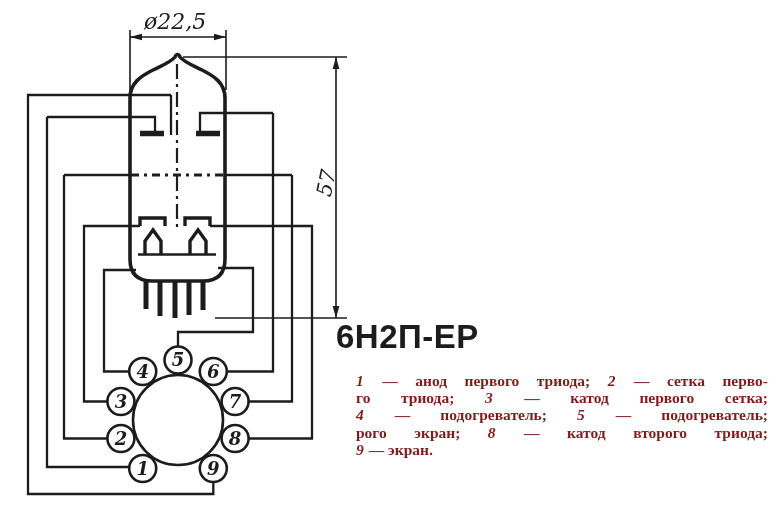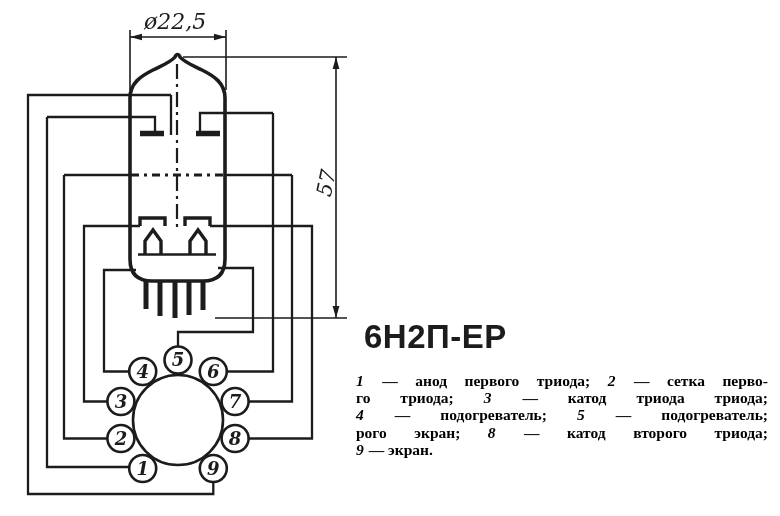--- a/index.html
+++ b/index.html
@@ -5,26 +5,26 @@
   html,body{margin:0;padding:0;background:#ffffff;}
   #page{position:relative;width:780px;height:516px;background:#ffffff;overflow:hidden;
         font-family:"Liberation Serif",serif;}
   #art{position:absolute;left:0;top:0;}
   .ink-line{stroke:#1c1c1c;fill:none;}
   .ink-fill{fill:#1c1c1c;stroke:none;}
   .dim-label{font-family:"DejaVu Serif",serif;font-style:italic;fill:#1c1c1c;}
   .pin-digit{font-family:"DejaVu Serif",serif;font-style:italic;font-weight:bold;
              font-size:18px;fill:#1c1c1c;text-anchor:middle;}
   .pin-circle{fill:#ffffff;stroke:#1c1c1c;stroke-width:2.6;}
-  #title{position:absolute;left:364px;top:318px;
+  #title{position:absolute;left:336px;top:318px;
          font-family:"Liberation Sans",sans-serif;font-weight:bold;
          font-size:33px;color:#1c1c1c;letter-spacing:.5px;white-space:nowrap;}
   #legend{position:absolute;left:356px;top:372px;width:412px;
           font-family:"Liberation Serif",serif;font-weight:bold;
-          font-size:15.5px;line-height:17.2px;color:#000000;}
+          font-size:15.5px;line-height:17.2px;color:#7f1d1d;}
   .legend-line{width:100%;}
   .jline{text-align:justify;text-align-last:justify;}
   .num{font-style:italic;padding-right:1px;}
 </style>
 </head>
 <body>
 
 <div id="page">
 
   <svg id="art" width="780" height="516" viewBox="0 0 780 516">
@@ -131,18 +131,18 @@
         <circle class="pin-circle" cx="213.3" cy="468.5" r="13.5"></circle>
         <text class="pin-digit" x="213.3" y="474.5">9</text>
       </g>
     </g>
   </svg>
 
   <div id="title">6Н2П-ЕР</div>
 
   <div id="legend">
       <div class="legend-line jline"><span class="num">1</span><span> — анод первого триода; </span><span class="num">2</span><span> — сетка перво-</span></div>
-      <div class="legend-line jline"><span>го триода; </span><span class="num">3</span><span> — катод триода триода;</span></div>
+      <div class="legend-line jline"><span>го триода; </span><span class="num">3</span><span> — катод первого сетка;</span></div>
       <div class="legend-line jline"><span class="num">4</span><span> — подогреватель; </span><span class="num">5</span><span> — подогреватель;</span></div>
       <div class="legend-line jline"><span>рого экран; </span><span class="num">8</span><span> — катод второго триода;</span></div>
       <div class="legend-line"><span class="num">9</span><span> — экран.</span></div>
     </div>
 </div>
 
 </body></html>

